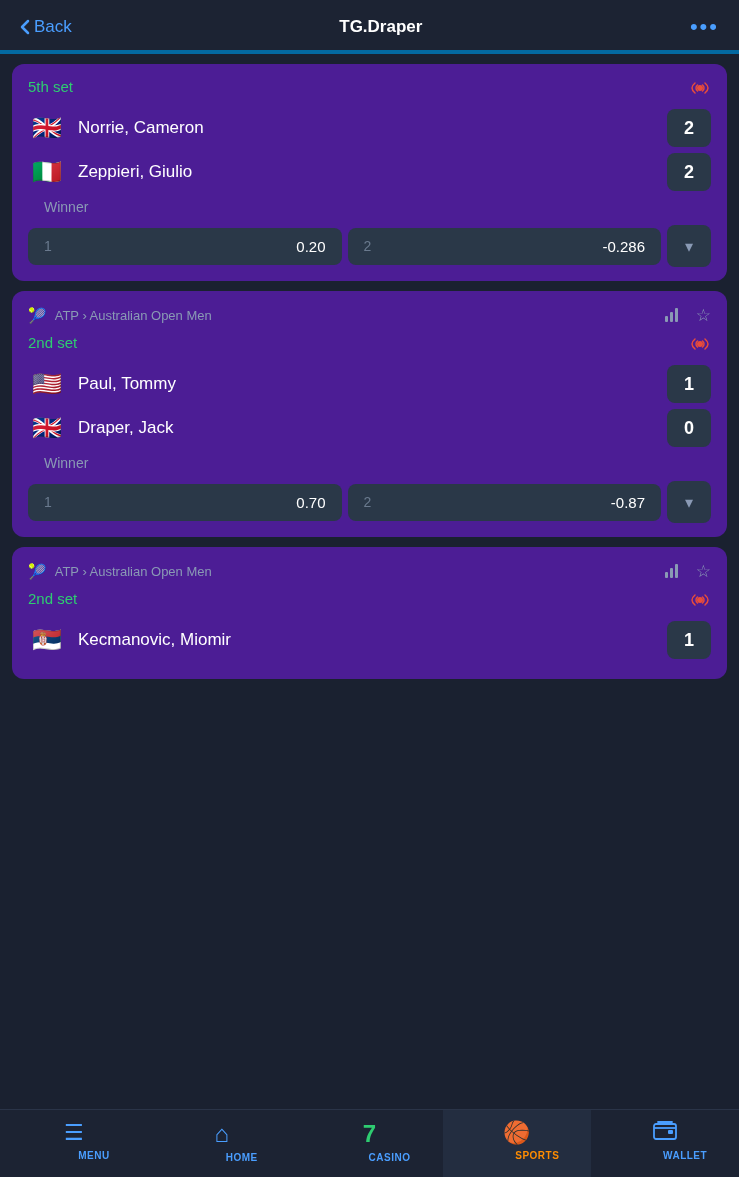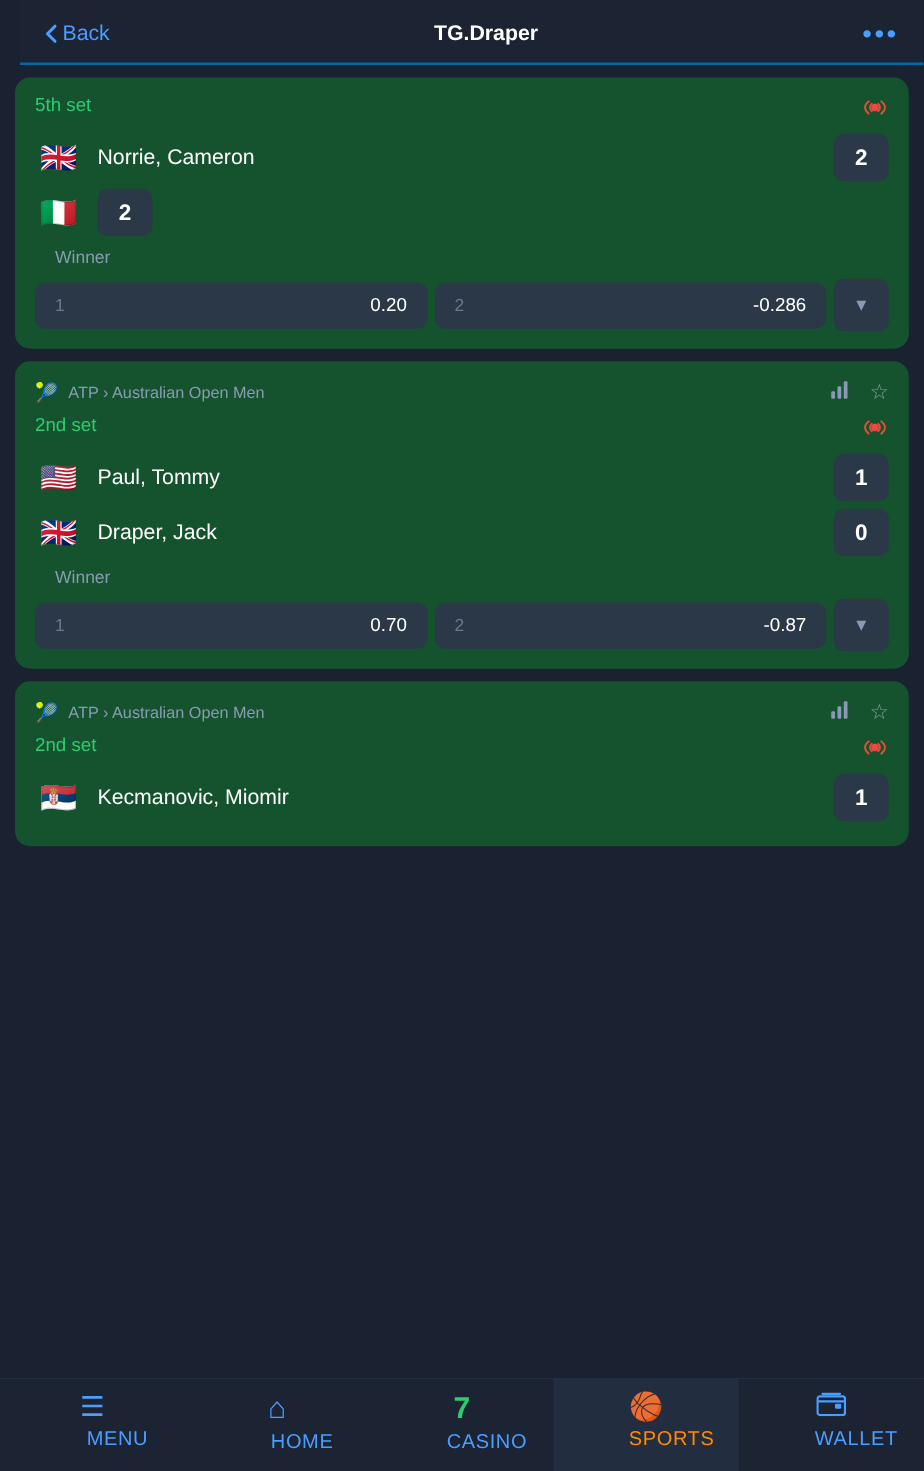--- a/index.html
+++ b/index.html
@@ -12,22 +12,21 @@
       color: #ffffff;
       overflow-x: hidden;
     }
 
     
     .header {
       background: #1c2333;
       display: flex;
       align-items: center;
       padding: 14px 20px 10px;
-      border-bottom: 2px solid #0369a1;
-      margin-left: 16px;
+      border-bottom: 4px solid #0369a1;
     }
     .header-back {
       display: flex;
       align-items: center;
       gap: 4px;
       color: #4a9eff;
       font-size: 17px;
       cursor: pointer;
     }
     .header-back svg {
@@ -49,21 +48,21 @@
     }
     .header-more {
       color: #4a9eff;
       font-size: 22px;
       letter-spacing: 2px;
       cursor: pointer;
     }
 
     
     .match-card {
-      background: #14532d;
+      background: #4c1d95;
       margin: 10px 12px;
       border-radius: 12px;
       padding: 14px 16px;
     }
     .match-meta {
       display: flex;
       align-items: center;
       gap: 8px;
       margin-bottom: 8px;
     }
@@ -191,22 +190,22 @@
       gap: 4px;
       cursor: pointer;
     }
     .nav-item.active {
       background: #232d40;
     }
     .nav-icon {
       font-size: 22px;
     }
     .nav-label {
-      font-size: 16px;
-      font-weight: 400;
+      font-size: 10px;
+      font-weight: 700;
       letter-spacing: 0.5px;
       margin-left: 40px;
     }
     .nav-item:not(.active) .nav-label {
       color: #4a9eff;
     }
     .nav-item.active .nav-label {
       color: #ff8c00;
     }
     .nav-item:not(.active) .nav-icon {
@@ -270,20 +269,21 @@
         </svg>
       </div>
     </div>
     <div class="player-row">
       <div class="flag-circle">🇬🇧</div>
       <div class="player-name">Norrie, Cameron</div>
       <div class="score-badge">2</div>
     </div>
     <div class="player-row">
       <div class="flag-circle">🇮🇹</div>
+      <div class="player-name">Zeppieri, Giulio</div>
       <div class="score-badge">2</div>
     </div>
     <div class="winner-label">Winner</div>
     <div class="odds-row">
       <div class="odds-btn">
         <span class="odds-num">1</span>
         <span class="odds-val">0.20</span>
       </div>
       <div class="odds-btn">
         <span class="odds-num">2</span>

